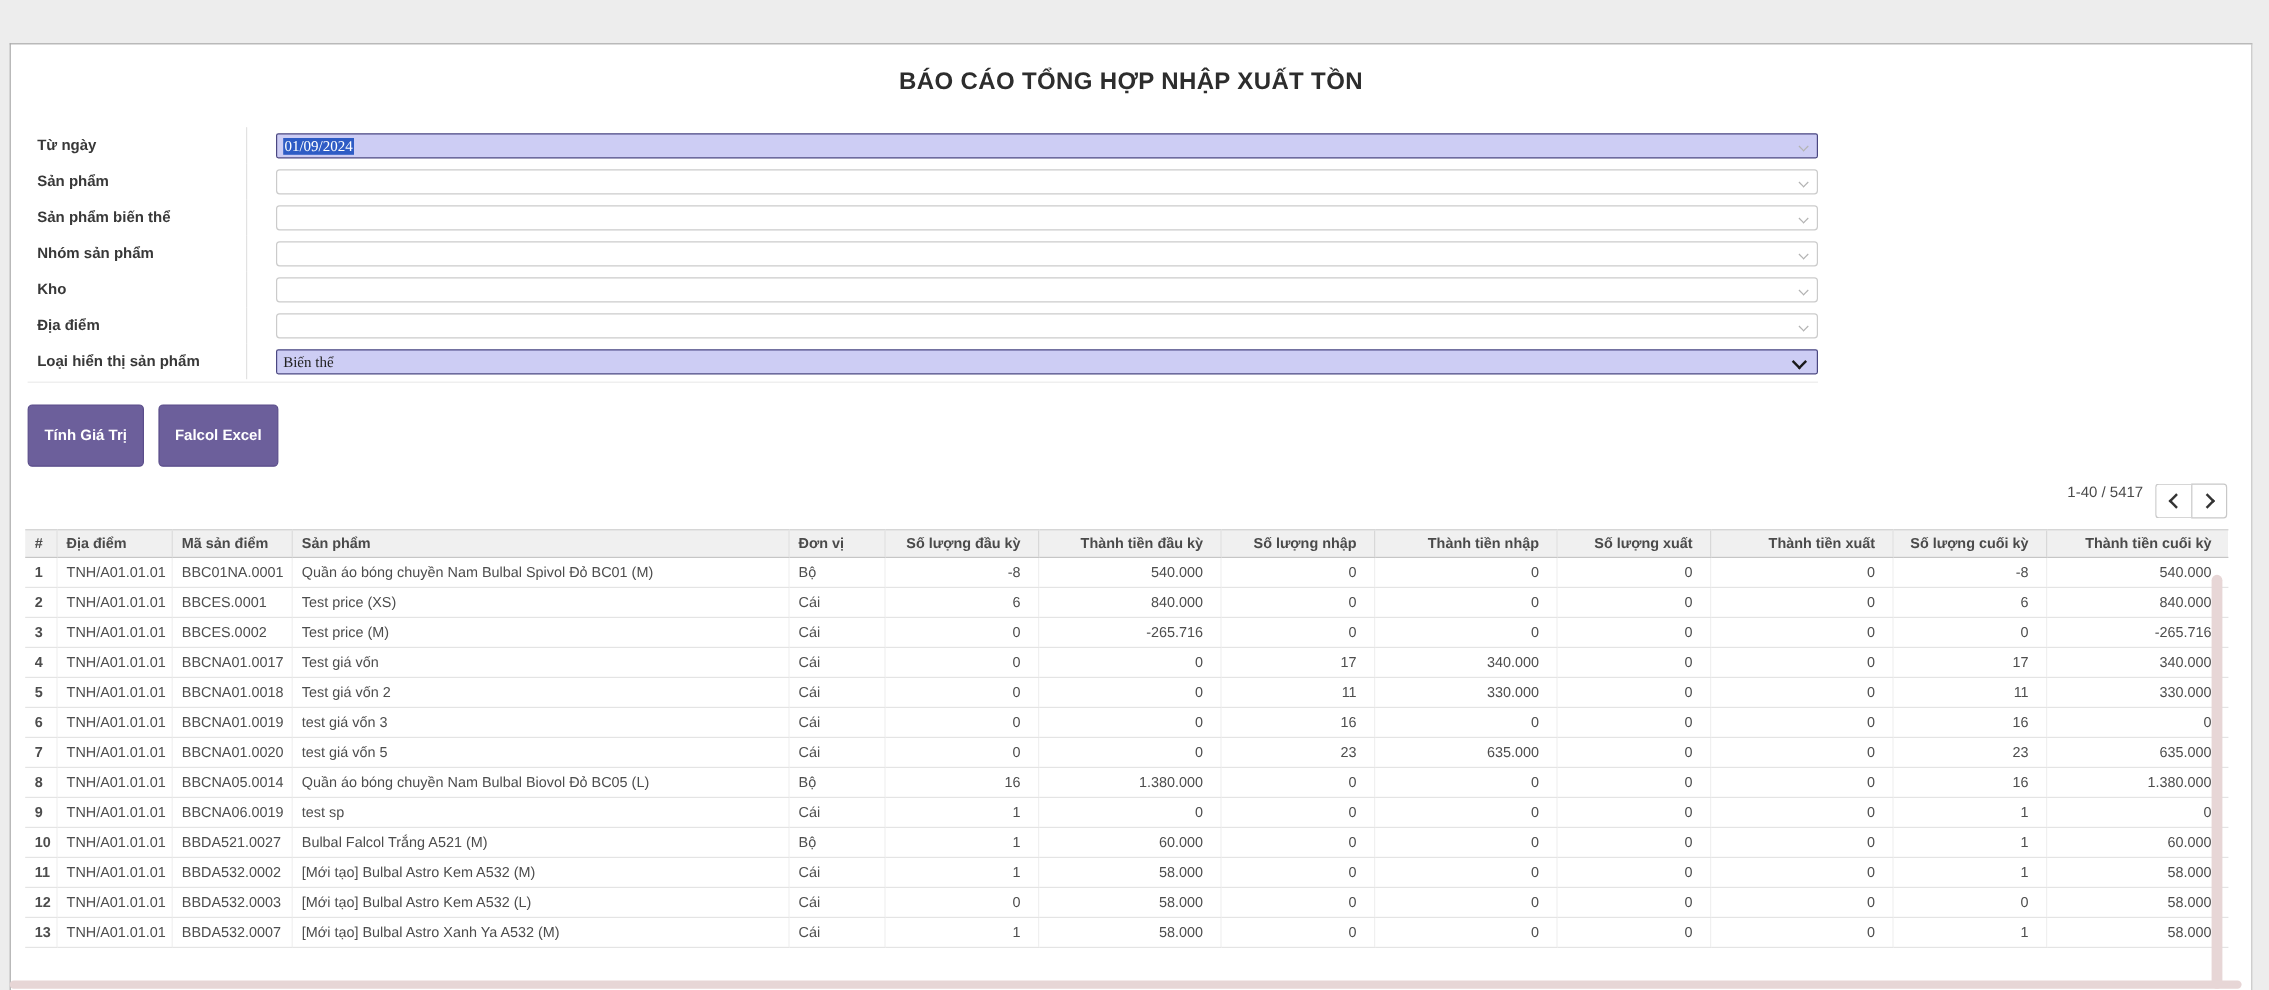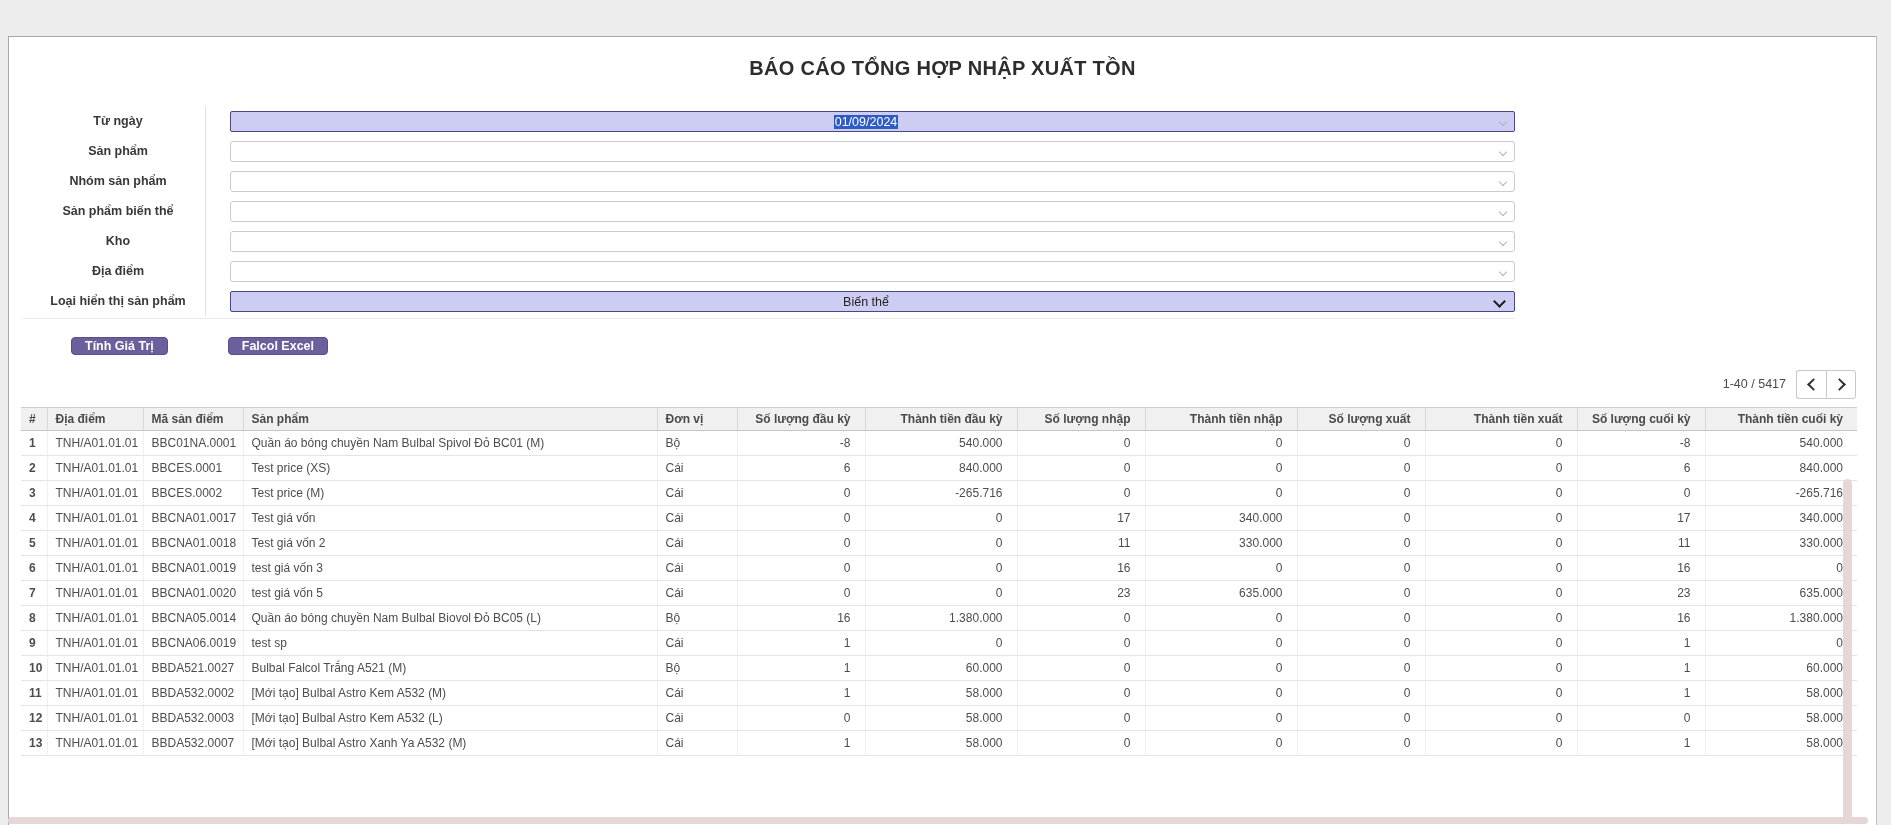--- a/index.html
+++ b/index.html
@@ -24,21 +24,20 @@
     text-align:center;
     font-size:20px;font-weight:700;color:#2d2d2d;
     letter-spacing:.3px;
   }
   
   .form{
     margin:26px 0 0 14px;
     width:1492px;
     border-bottom:1px solid #ebebeb;
     padding-bottom:2px;
-    text-align:center;
   }
   .frow{
     display:grid;grid-template-columns:182px 1fr;
     height:30px;align-items:center;
   }
   .flabel{
     font-size:12.5px;font-weight:700;color:#383838;
     padding-left:8px;white-space:nowrap;
   }
   .fwrap{
@@ -50,48 +49,47 @@
     position:relative;
     width:100%;height:21px;line-height:21px;
     background:#fff;
     border:1px solid #cbcbcb;border-radius:3px;
     font-size:12.5px;color:#222;
     padding:0 18px 0 5px;box-sizing:border-box;
     white-space:nowrap;overflow:hidden;
   }
   .tbox.purple{
     background:#cdcdf4;
-    border:1px solid #4a4781;border-radius:2px;
+    border:1px solid #4a4781;border-radius:2px;font-family:Liberation Serif, serif;
   }
   .txt-sel{background:#2e5cc5;color:#fff;padding:0 1px;}
   .caret{
     position:absolute;right:8px;top:7px;
     width:5px;height:5px;
     border-right:1.5px solid #b3b3b3;border-bottom:1.5px solid #b3b3b3;
     transform:rotate(45deg);
   }
   .chev{
     position:absolute;right:10px;top:5px;
     width:7px;height:7px;
     border-right:2px solid #1a1a1a;border-bottom:2px solid #1a1a1a;
     transform:rotate(45deg);
   }
   
   .actions{margin:18px 0 0 14px;display:flex;gap:12px;}
   .btn{
     background:#6c5f9b;border:1px solid #5a4d8a;border-radius:4px;
     color:#fff;font-size:12.5px;font-weight:700;
-    padding:1px 13px;cursor:pointer;
+    padding:18px 13px;cursor:pointer;
     font-family:"Liberation Sans", sans-serif;
-    margin-left:48px;
   }
   
   .pager-row{
     margin-top:14px;
-    display:flex;justify-content:flex-end;align-items:center;
+    display:flex;justify-content:flex-end;align-items:flex-start;
     padding-right:20px;gap:10px;height:30px;
   }
   .pager-range{font-size:12.5px;color:#4a4a4a;}
   .pager-group{display:flex;}
   .pager-btn{
     width:30px;height:29px;background:#fff;
     border:1px solid #c8c8c8;cursor:pointer;
     display:flex;align-items:center;justify-content:center;
     padding:0;
   }
@@ -160,31 +158,31 @@
       <div class="flabel">Sản phẩm</div>
       <div class="fwrap">
         <div class="tbox">
           <span></span>
           <span class="caret"></span>
         </div>
       </div>
     </div>
 
     <div class="frow">
-      <div class="flabel">Nhóm sản phẩm</div>
+      <div class="flabel">Sản phẩm biến thể</div>
       <div class="fwrap">
         <div class="tbox">
           <span></span>
           <span class="caret"></span>
         </div>
       </div>
     </div>
 
     <div class="frow">
-      <div class="flabel">Sản phẩm biến thể</div>
+      <div class="flabel">Nhóm sản phẩm</div>
       <div class="fwrap">
         <div class="tbox">
           <span></span>
           <span class="caret"></span>
         </div>
       </div>
     </div>
 
     <div class="frow">
       <div class="flabel">Kho</div>

